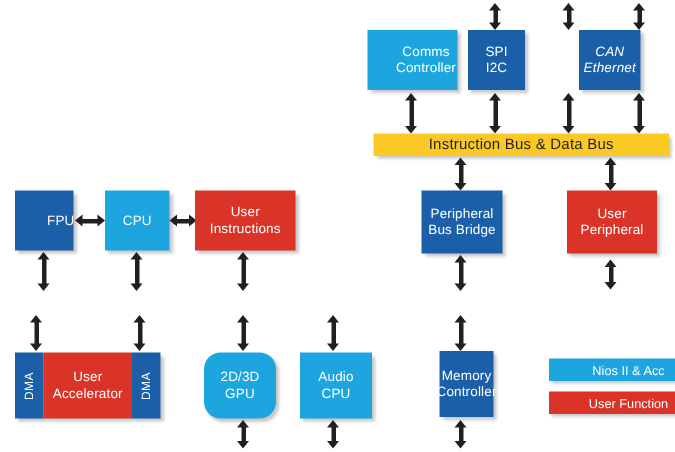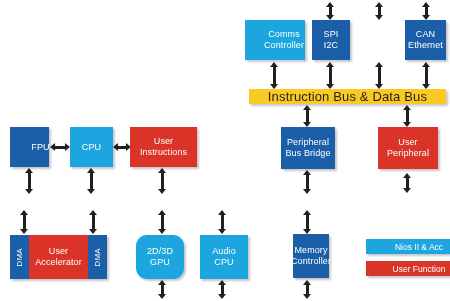--- a/index.html
+++ b/index.html
@@ -34,21 +34,21 @@
   .red       { background: #DA3327; }
 
   .bus {
     position: absolute;
     box-sizing: border-box;
     background: #FBC926;
     color: #231f20;
     display: flex;
     align-items: center;
     justify-content: center;
-    font-size: 13px;
+    font-size: 10px;
     letter-spacing: 0.15px;
     box-shadow: 2px 2px 2px rgba(0,0,0,0.22);
   }
 
   
   .varrow {
     position: absolute;
     width: 9px;
   }
   .varrow .shaft {
@@ -133,21 +133,21 @@
       <div class="hd-dn"></div>
   </div>
 
   <div class="blk lightblue" style="left:245px; top:20px; width:60px; height:40px;padding-left:18px;">Comms
 Controller</div>
 
   <div class="blk darkblue" style="left:312px; top:20px; width:38px; height:40px;">SPI
 I2C</div>
 
 
-  <div class="blk darkblue" style="left:405px; top:20px; width:41px; height:40px;">CAN
+  <div class="blk darkblue" style="left:386px; top:20px; width:41px; height:40px;font-style:italic;">CAN
 Ethernet</div>
 
   <div class="varrow" style="left:270px; top:62px; height:27px;">
     <div class="hd-up"></div>
       <div class="shaft"></div>
       <div class="hd-dn"></div>
   </div>
   <div class="varrow" style="left:326px; top:62px; height:27px;">
     <div class="hd-up"></div>
       <div class="shaft"></div>

